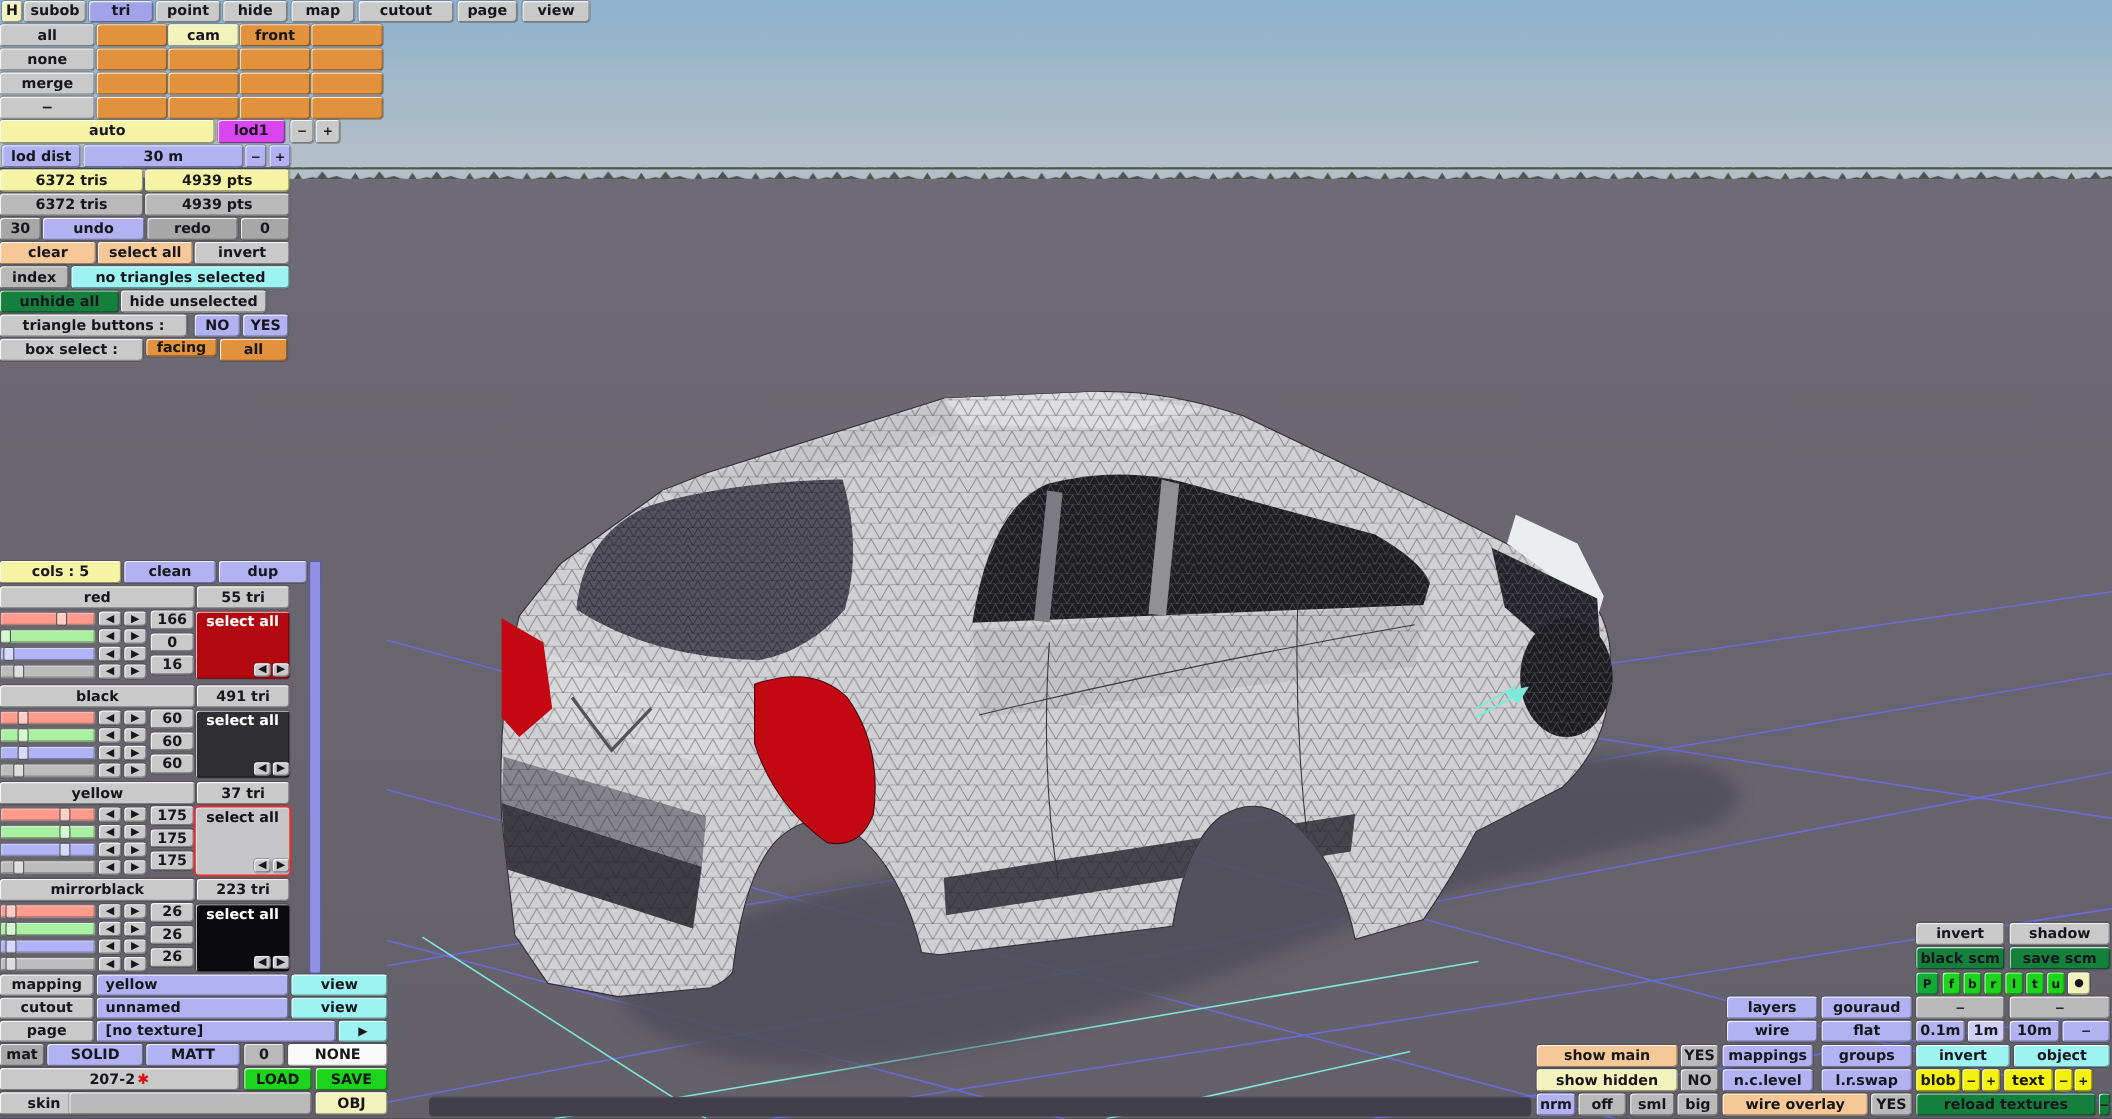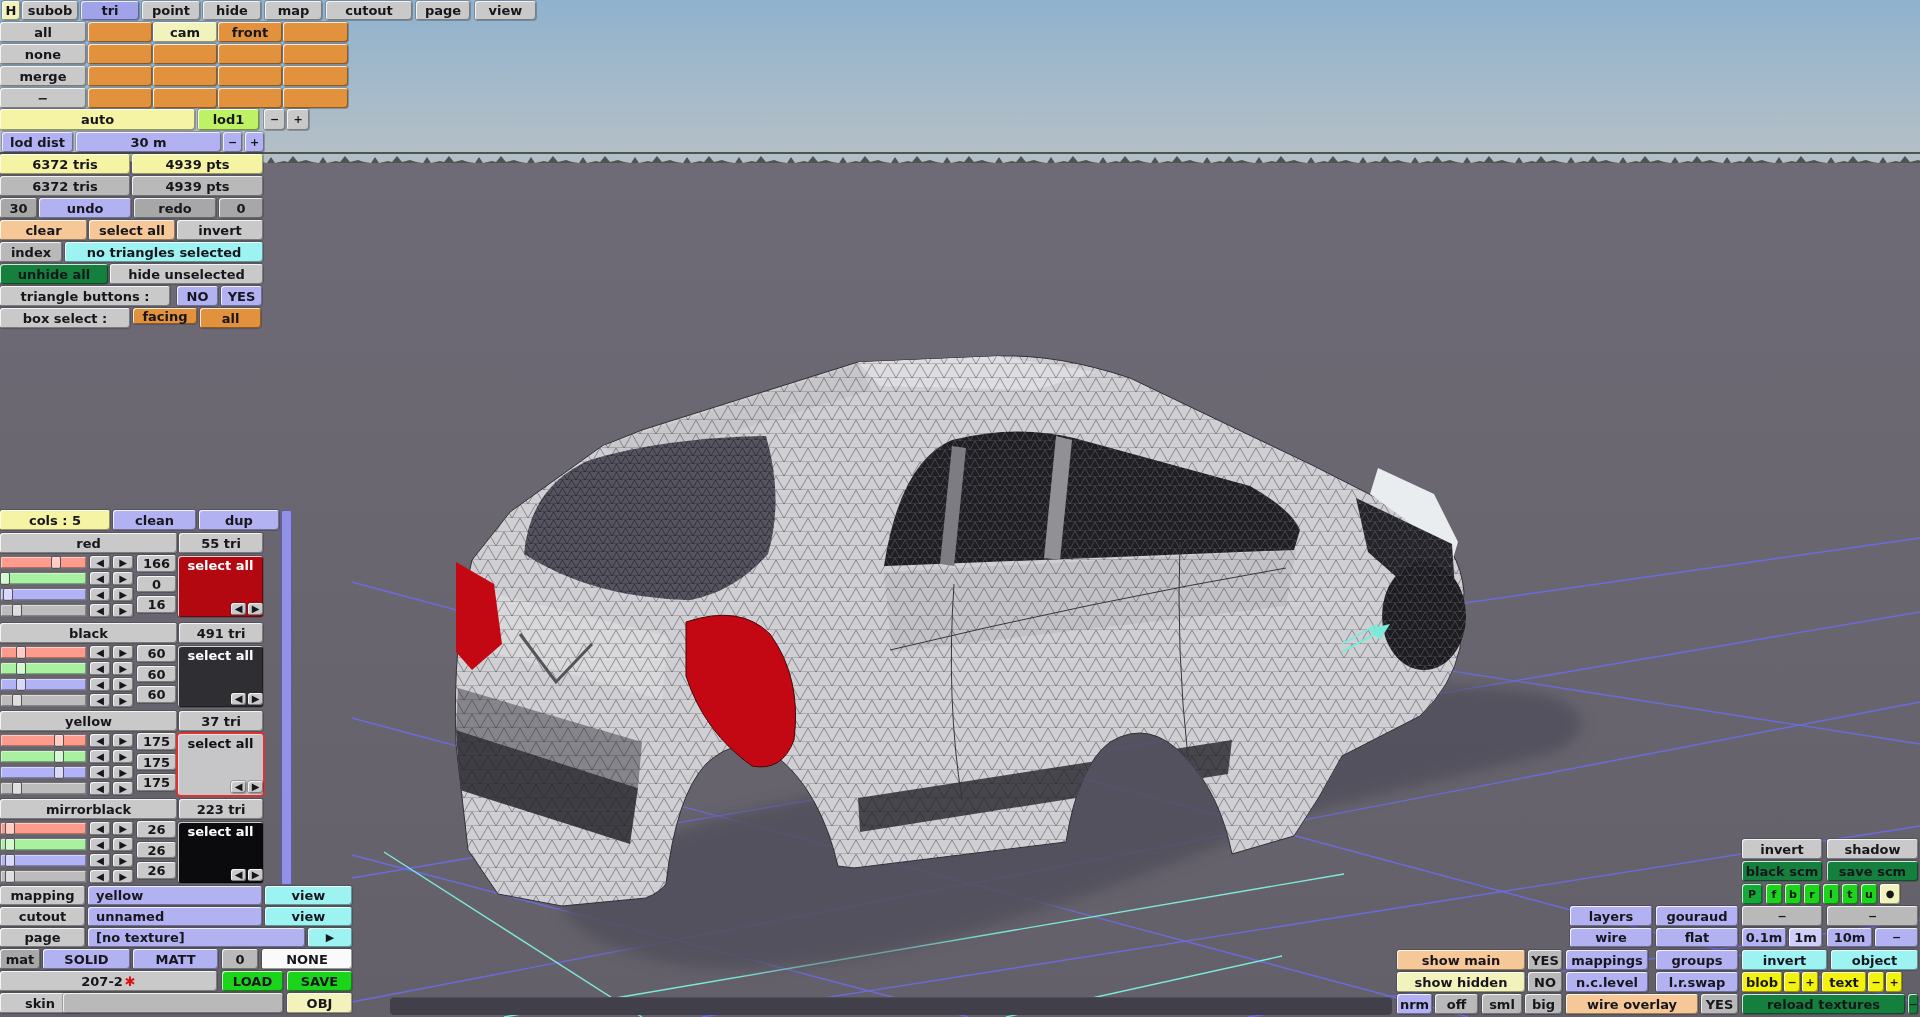--- a/index.html
+++ b/index.html
@@ -5,21 +5,21 @@
   html,body{margin:0;padding:0;background:#222;}
   #app{position:relative;width:1920px;height:1017px;overflow:hidden;font-family:"DejaVu Sans",sans-serif;background:#6a6772;}
   #vp{position:absolute;left:0;top:0;}
   .btn{position:absolute;box-sizing:border-box;display:flex;align-items:center;justify-content:center;
     white-space:nowrap;font:700 13px/1 "DejaVu Sans",sans-serif;color:#16161c;background:#c9c9c9;
     border-radius:3px;box-shadow:inset 1px 1px 0 rgba(255,255,255,.8),inset -1px -1px 0 rgba(0,0,0,.38),0 0 0 1px rgba(35,35,40,.28);}
   .sm{font-size:11px}.xs{font-size:10px}
   .c-gray{background:#c9c9c9}.c-gray2{background:#b9b9b9}.c-gray3{background:#a7a7a7}
   .c-yel{background:#f4f4a4}.c-pyel{background:#f2f2bc}
   .c-pur{background:#b2b2f2}.c-pursel{background:#a2a2ea}.c-purlt{background:#cfcffa}
-  .c-org{background:#e2913c}.c-tan{background:#bef264}.c-pch{background:#f6c897}
+  .c-org{background:#e2913c}.c-tan{background:#d946ef}.c-pch{background:#f6c897}
   .c-cyn{background:#9df2f2}.c-grn{background:#15803d}
   .c-bgrn{background:#1bd41b}.c-dgrn{background:#12ab38}
   .c-ybr{background:#f2f20e}.c-wht{background:#fafafa}
   .track{position:absolute;box-sizing:border-box;border-radius:2px;border:1px solid #6f6f74;
     box-shadow:inset 1px 1px 0 rgba(255,255,255,.45),inset -1px -1px 0 rgba(0,0,0,.3);}
   .t-r{background:#ff9b8d}.t-g{background:#a9f0a0}.t-b{background:#b2b2f6}.t-x{background:#bcbcbc}
   .hd{position:absolute;top:-1px;bottom:-1px;width:8px;margin-left:-4px;background:rgba(255,255,255,.5);
     border:1px solid #55555a;border-radius:2px;}
   .swatch{align-items:flex-start;padding-top:3px;font-weight:700;}
   .sw-red{background:#b40811;color:#fff}.sw-blk{background:#2f2f33;color:#fff}
@@ -180,21 +180,21 @@
 <div class="btn c-gray3" style="left:219px;top:198px;width:44px;height:20px">0</div>
 
 <div class="btn c-pch" style="left:0px;top:220px;width:87px;height:20px">clear</div>
 <div class="btn c-pch" style="left:89px;top:220px;width:86px;height:20px">select all</div>
 <div class="btn c-gray" style="left:177px;top:220px;width:86px;height:20px">invert</div>
 
 <div class="btn c-gray2" style="left:0px;top:242px;width:62px;height:20px">index</div>
 <div class="btn c-cyn" style="left:65px;top:242px;width:198px;height:20px">no triangles selected</div>
 
 <div class="btn c-grn" style="left:0px;top:264px;width:108px;height:20px">unhide all</div>
-<div class="btn c-gray" style="left:110px;top:264px;width:153px;height:20px">hide unselected</div>
+<div class="btn c-gray" style="left:110px;top:264px;width:132px;height:20px">hide unselected</div>
 
 <div class="btn c-gray" style="left:0px;top:286px;width:170px;height:20px">triangle buttons :</div>
 <div class="btn c-pur" style="left:177px;top:286px;width:41px;height:20px">NO</div>
 <div class="btn c-pur" style="left:221px;top:286px;width:41px;height:20px">YES</div>
 
 <div class="btn c-gray" style="left:0px;top:308px;width:130px;height:20px">box select :</div>
 <div class="btn c-org" style="left:133px;top:308px;width:64px;height:16px">facing</div>
 <div class="btn c-org" style="left:200px;top:308px;width:61px;height:20px">all</div>
 
 <div class="btn c-yel" style="left:0px;top:510px;width:110px;height:20px">cols : 5</div>

